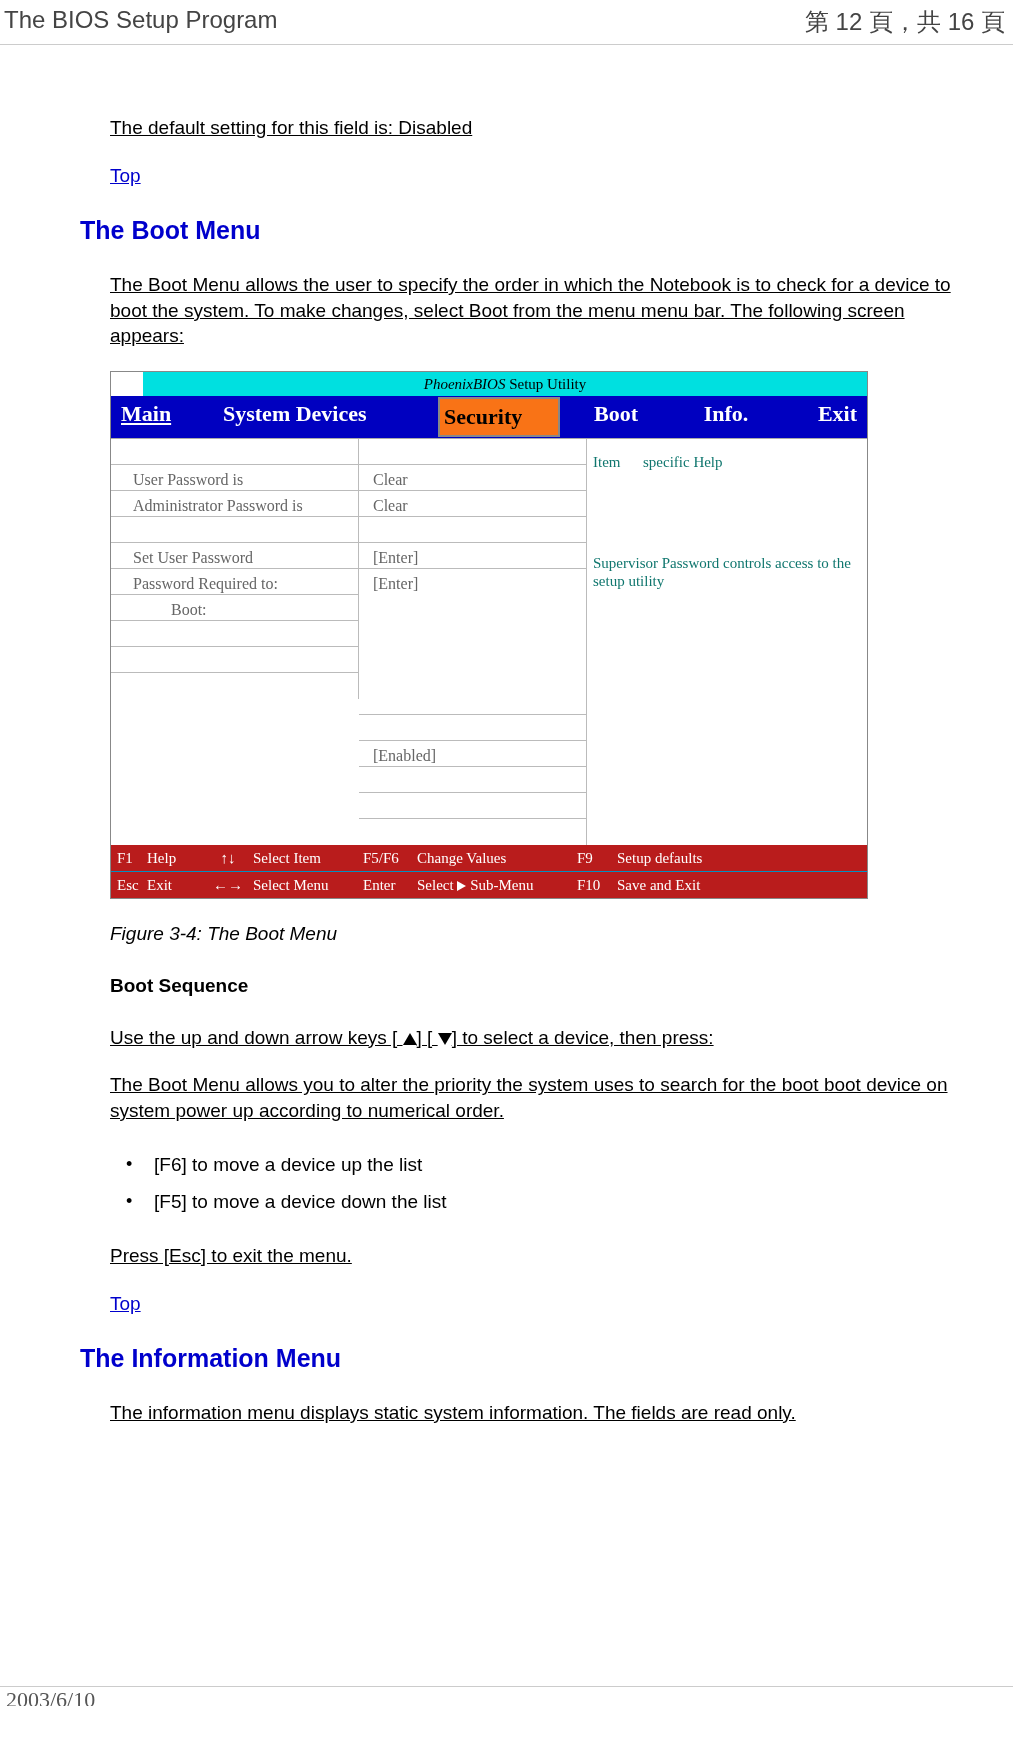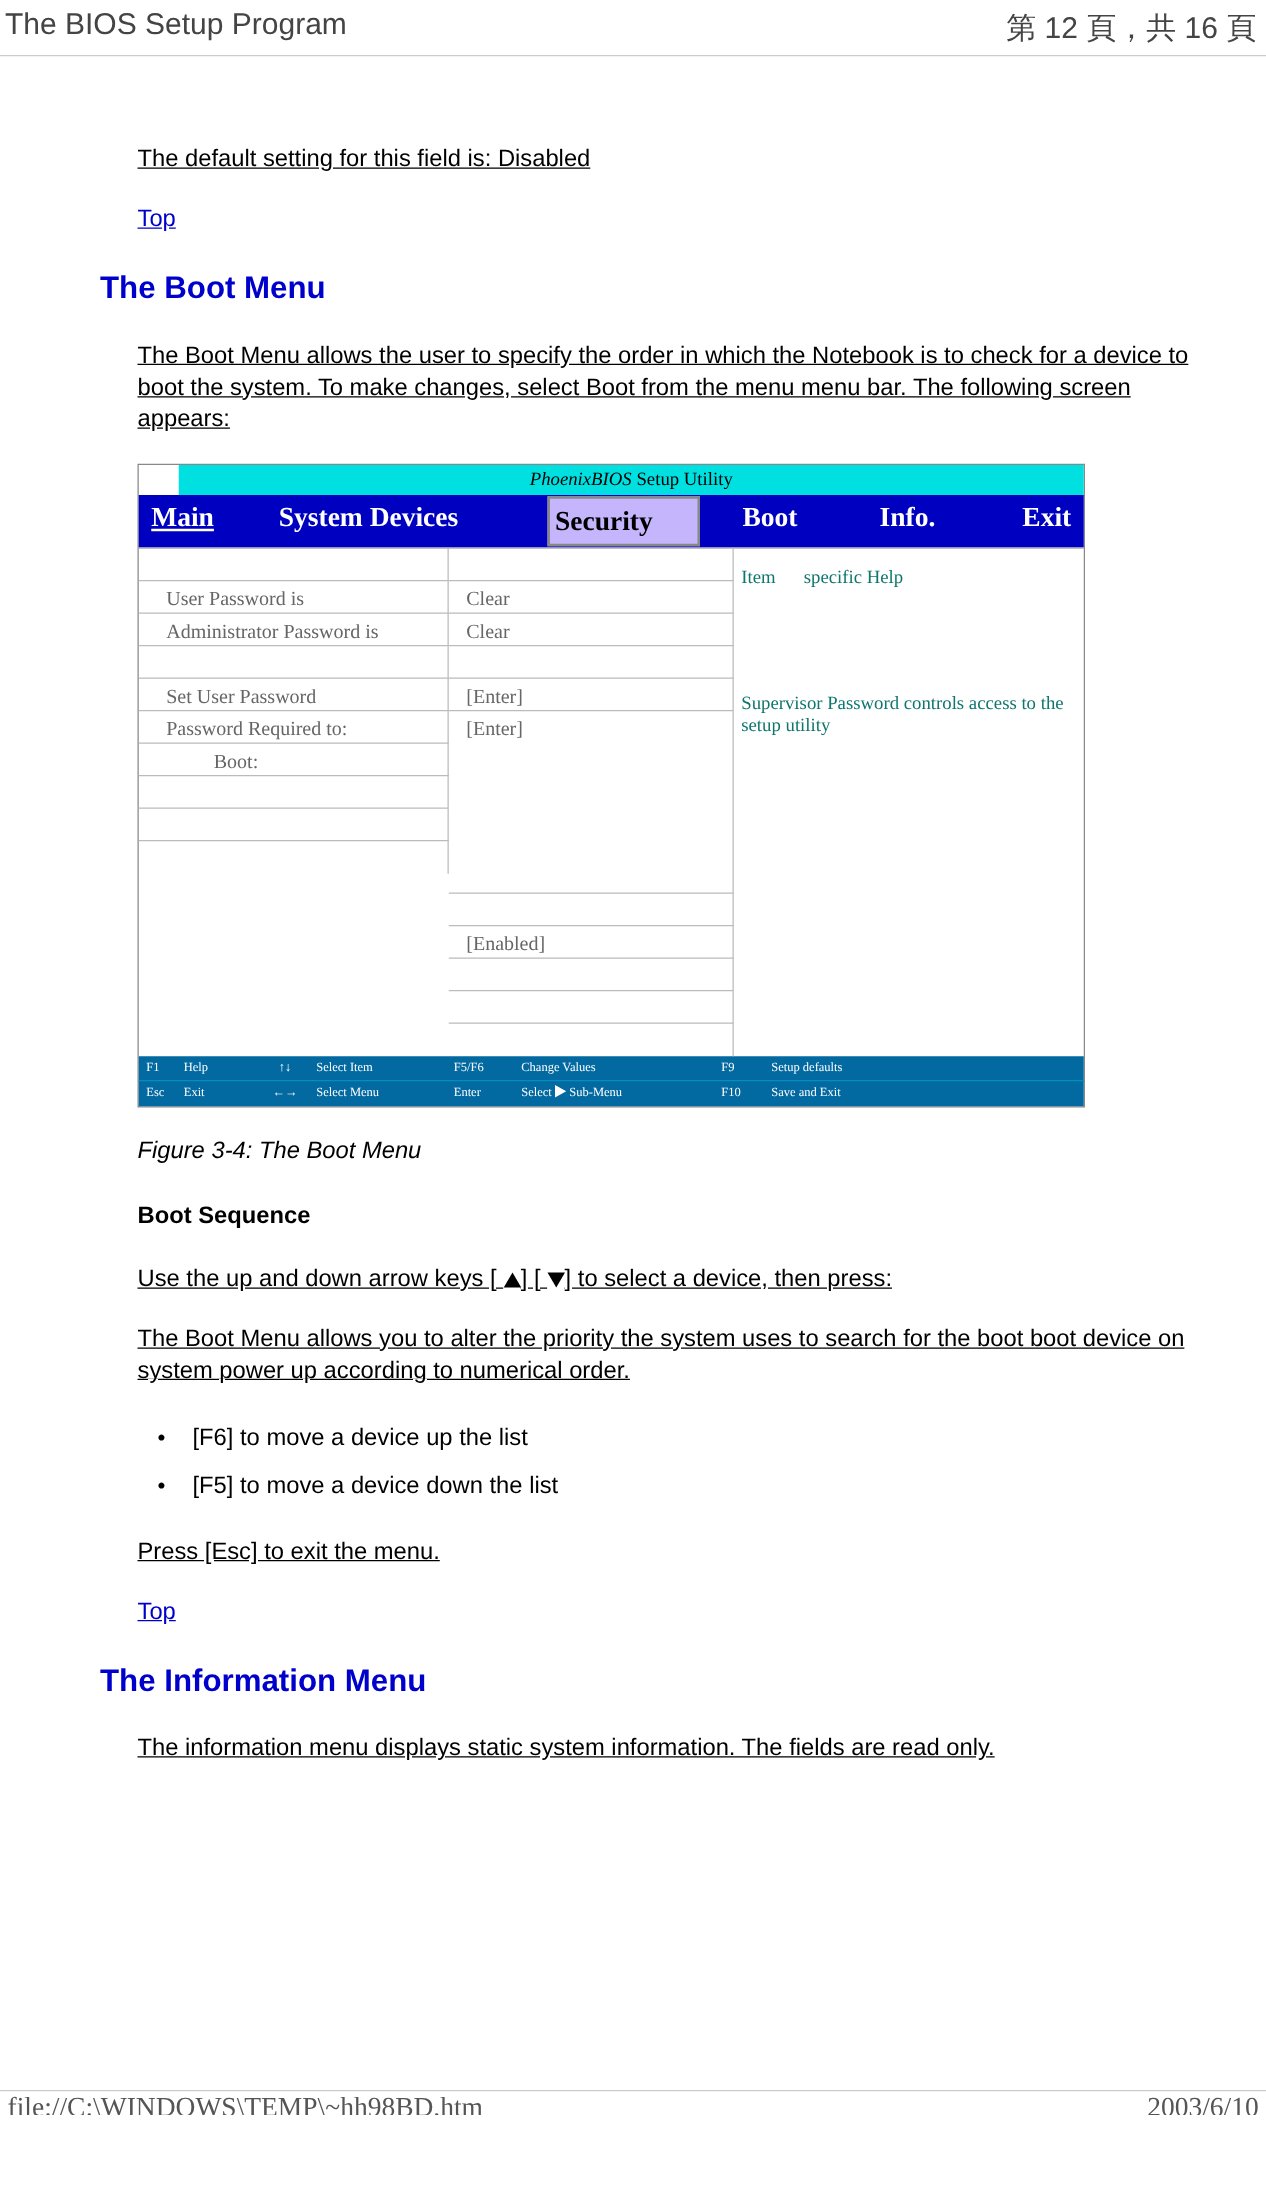--- a/index.html
+++ b/index.html
@@ -68,34 +68,34 @@
     display:flex;
     background: #0000c0;
     color: #fff;
     font-family: "Times New Roman", serif;
     font-weight: bold;
     font-size: 22px;
   }
   .bios .menubar div { padding: 3px 4px; }
   .bios .menubar .m-main{ flex:0 0 108px; padding-left:10px;text-decoration:underline;}
   .bios .menubar .m-sys{ flex:0 0 218px;}
-  .bios .menubar .m-sec{ flex:0 0 122px; background:#c4b5fd; color:#000; border:2px solid #888; margin:1px;}
+  .bios .menubar .m-sec{ flex:0 0 122px; background:#f97316; color:#000; border:2px solid #888; margin:1px;}
   .bios .menubar .m-boot,.bios .menubar .m-info{ flex:0 0 110px; text-align:center;}
   .bios .menubar .m-exit{ flex:1; text-align:right; padding-right:10px;}
   .bios .body {
     display:flex;
     border-top:1px solid #aaa;
   }
   .bios .body .left { flex:0 0 248px; }
   .bios .body .mid  { flex:0 0 228px; }
   .bios .body .right{ flex:1; padding: 14px 6px; font-size:15px; color:#0f766e;}
   .bios .row { height:26px; border-bottom:1px solid #bbb; border-right:1px solid #bbb; padding:4px 6px 0 22px; white-space:nowrap;}
   .bios .mid .row { padding-left:14px;}
   .bios .row.tall{ height:146px;}
-  .bios .footer { background:#0369a1; color:#fff; font-size:10px;}
+  .bios .footer { background:#b91c1c; color:#fff; font-size:15px;}
   .bios .footer .frow{ display:flex; padding:3px 6px;}
   .bios .footer .frow div{ white-space:nowrap;}
   .tri-right{ display:inline-block; width:0;height:0;border-top:5px solid transparent;border-bottom:5px solid transparent;border-left:9px solid #fff; vertical-align:-1px;}
   .page-footer {
     position: relative;
     margin-top: 260px;
     border-top: 1px solid #ccc;
     font-family: "Times New Roman", serif;
     font-size: 22px;
     color: #555;
@@ -215,15 +215,14 @@
 
   <a class="link-top">Top</a>
 
   <h2 class="section">The Information Menu</h2>
 
   <p class="para">The information menu displays static system information. The fields are read only.</p>
 
 </div>
 
 <div class="page-footer">
-  <span>file://C:\WINDOWS\TEMP\~hh98BD.htm</span>
   <span>2003/6/10</span>
 </div>
 
 </body></html>

